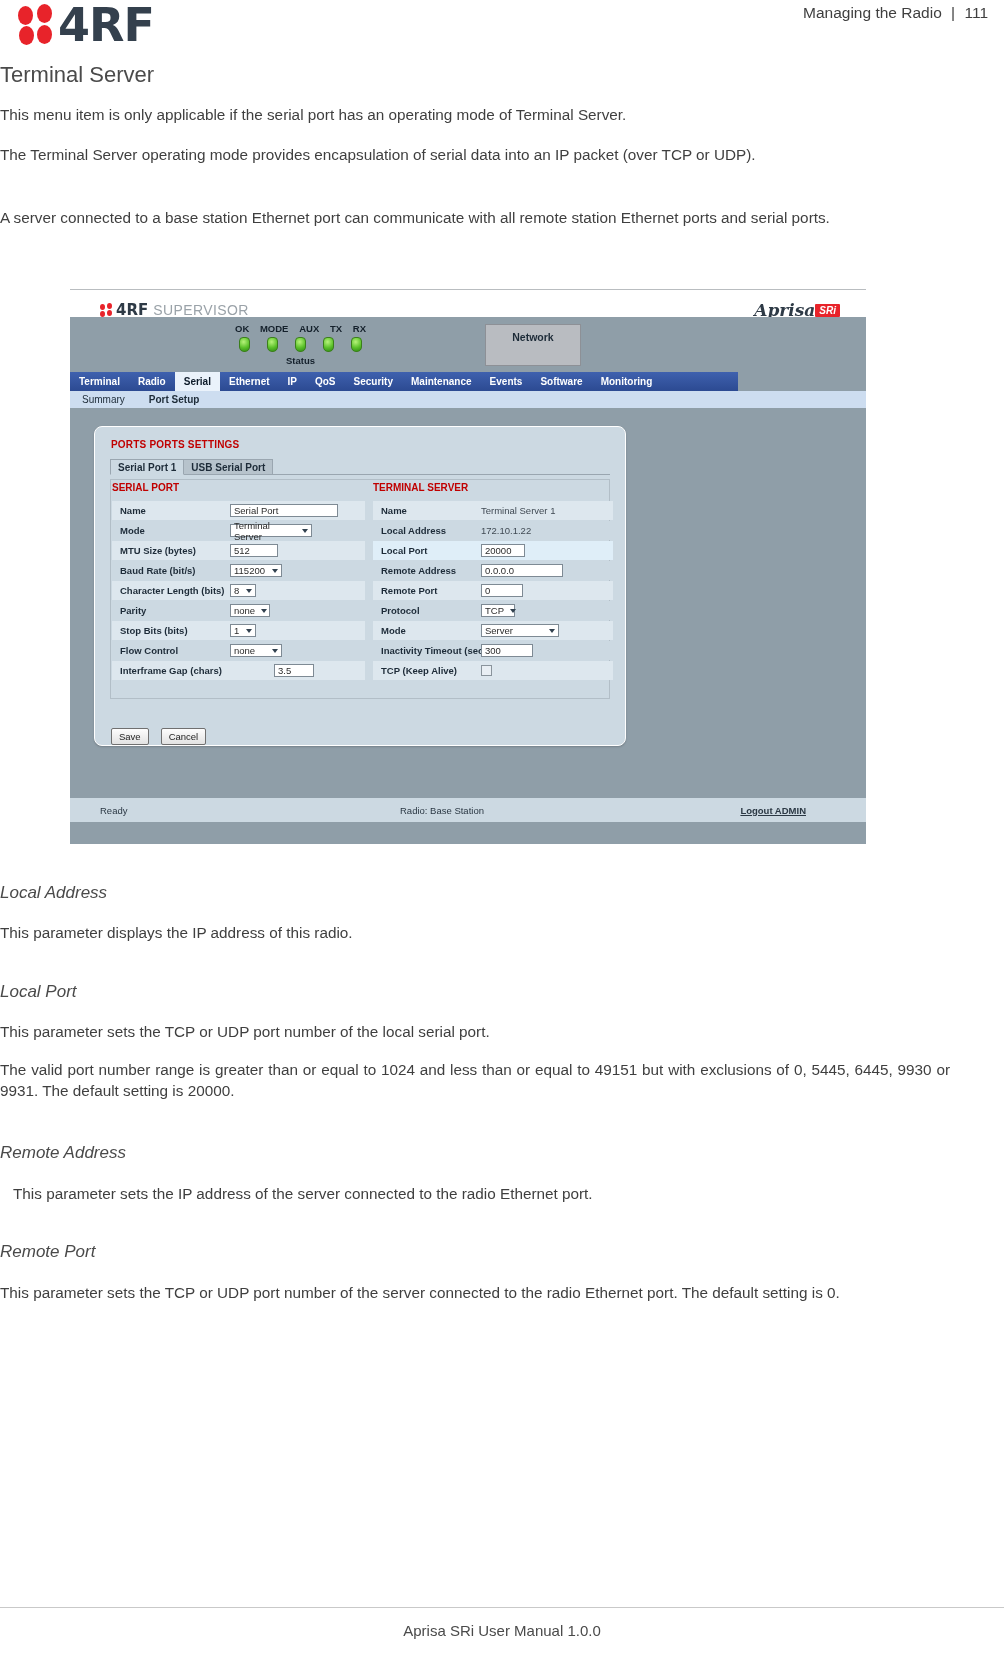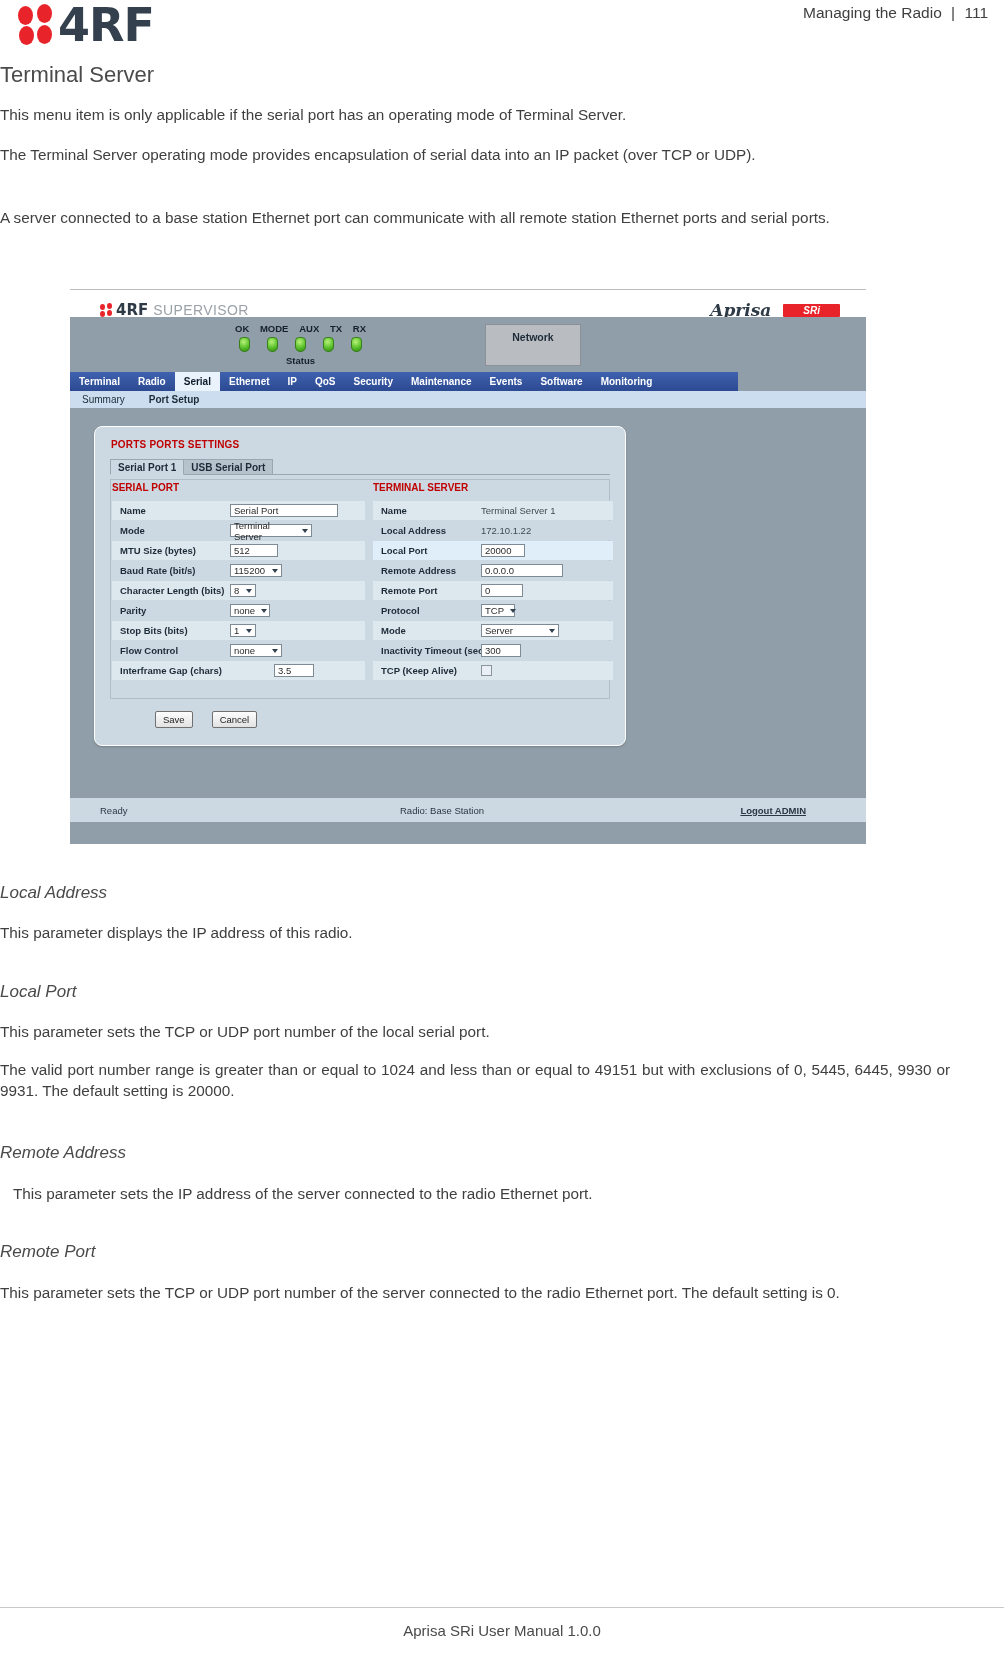--- a/index.html
+++ b/index.html
@@ -51,22 +51,22 @@
   .sup-dots i{position:absolute;width:5px;height:6px;background:#e8232a;border-radius:50%;}
   .sup-dots i.a{left:0;top:1px;}
   .sup-dots i.b{left:7px;top:0;}
   .sup-dots i.c{left:0px;top:8px;}
   .sup-dots i.d{left:7px;top:7px;}
   .sup-4rf{font-size:15px;font-weight:bold;color:#2e3a46;font-family:"DejaVu Sans",sans-serif;}
   .sup-word{font-size:14px;color:#9aa2a8;margin-left:5px;letter-spacing:.4px;}
   .aprisa{position:absolute;right:26px;top:10px;display:flex;align-items:center;}
   .aprisa-txt{font-size:17px;font-style:italic;font-weight:bold;color:#2e3a46;
               font-family:"DejaVu Serif",serif;}
-  .aprisa-badge{margin-left:12px;background:#e8232a;color:#fff;font-size:10px;font-weight:bold;
-                padding:1px 20px;font-style:italic;border-radius:1px;}
+  .aprisa-badge{margin-left:0;background:#e8232a;color:#fff;font-size:10px;font-weight:bold;
+                padding:1px 4px;font-style:italic;border-radius:1px;}
 
   .shot-status{position:absolute;left:0;top:34px;width:796px;height:55px;background:#8f9ea8;}
   .btn-base{position:absolute;left:22px;top:7px;width:106px;height:42px;
             background:#b9bcc1;border:1px solid #8d9096;
             font-size:11px;font-weight:bold;color:#1d2b38;
             display:flex;align-items:center;justify-content:center;margin-top:48px;}
   .leds{position:absolute;left:163px;top:6px;width:135px;}
   .led-labels{display:flex;justify-content:space-between;font-size:9.5px;font-weight:bold;
               color:#14202b;padding:0 2px;}
   .led-row{display:flex;justify-content:space-between;margin-top:3px;padding:0 6px;}
@@ -117,21 +117,21 @@
        display:flex;align-items:center;padding:0 3px;box-sizing:border-box;}
   .sel{background:#ffffff;border:1px solid #7e8a94;height:13px;font-size:9.5px;color:#2b2b2b;
        display:flex;align-items:center;justify-content:space-between;padding:0 3px;box-sizing:border-box;}
   .caret{width:0;height:0;border-left:3px solid transparent;border-right:3px solid transparent;
          border-top:4px solid #31414f;margin-left:6px;}
   .chk{width:9px;height:9px;background:#e9eff4;border:1px solid #8a949c;}
   .row-hl{background:#dfeef8;}
 
   .inner-frame{position:absolute;left:15px;top:52px;width:498px;height:218px;
                border:1px solid #b2bec7;}
-  .btnrow{position:absolute;left:16px;top:284px;display:flex;gap:19px;margin-left:44px;}
+  .btnrow{position:absolute;left:16px;top:301px;display:flex;gap:12px;}
   .btn{background:linear-gradient(#fdfdfd,#e2e2e2);border:1px solid #707070;
        font-size:9.5px;color:#1d1d1d;padding:2px 7px;border-radius:2px;}
 
   .shot-foot{position:absolute;left:0;top:515px;width:796px;height:24px;background:#ccd9e2;
              display:flex;align-items:center;}
   .foot-ready{position:absolute;left:30px;font-size:9.5px;color:#2b3844;}
   .foot-radio{position:absolute;left:330px;font-size:9.5px;color:#2b3844;}
   .foot-logout{position:absolute;right:60px;font-size:9.5px;color:#2b3844;
                text-decoration:underline;font-weight:bold;}
 
@@ -334,21 +334,21 @@
               </div>
               <div class="frow">
                 <span class="flabel">Mode</span>
                 <span class="sel" style="width: 78px;">
                   <span>Server</span>
                   <span class="caret"></span>
                 </span>
               </div>
               <div class="frow alt">
                 <span class="flabel">Inactivity Timeout (sec)</span>
-                <span class="inp" style="width: 40px;">300</span>
+                <span class="inp" style="width: 52px;">300</span>
               </div>
               <div class="frow">
                 <span class="flabel">TCP (Keep Alive)</span>
                 <span class="chk"></span>
               </div>
             </div>
         </div>
 
         <div class="btnrow">
           <button class="btn">Save</button>

